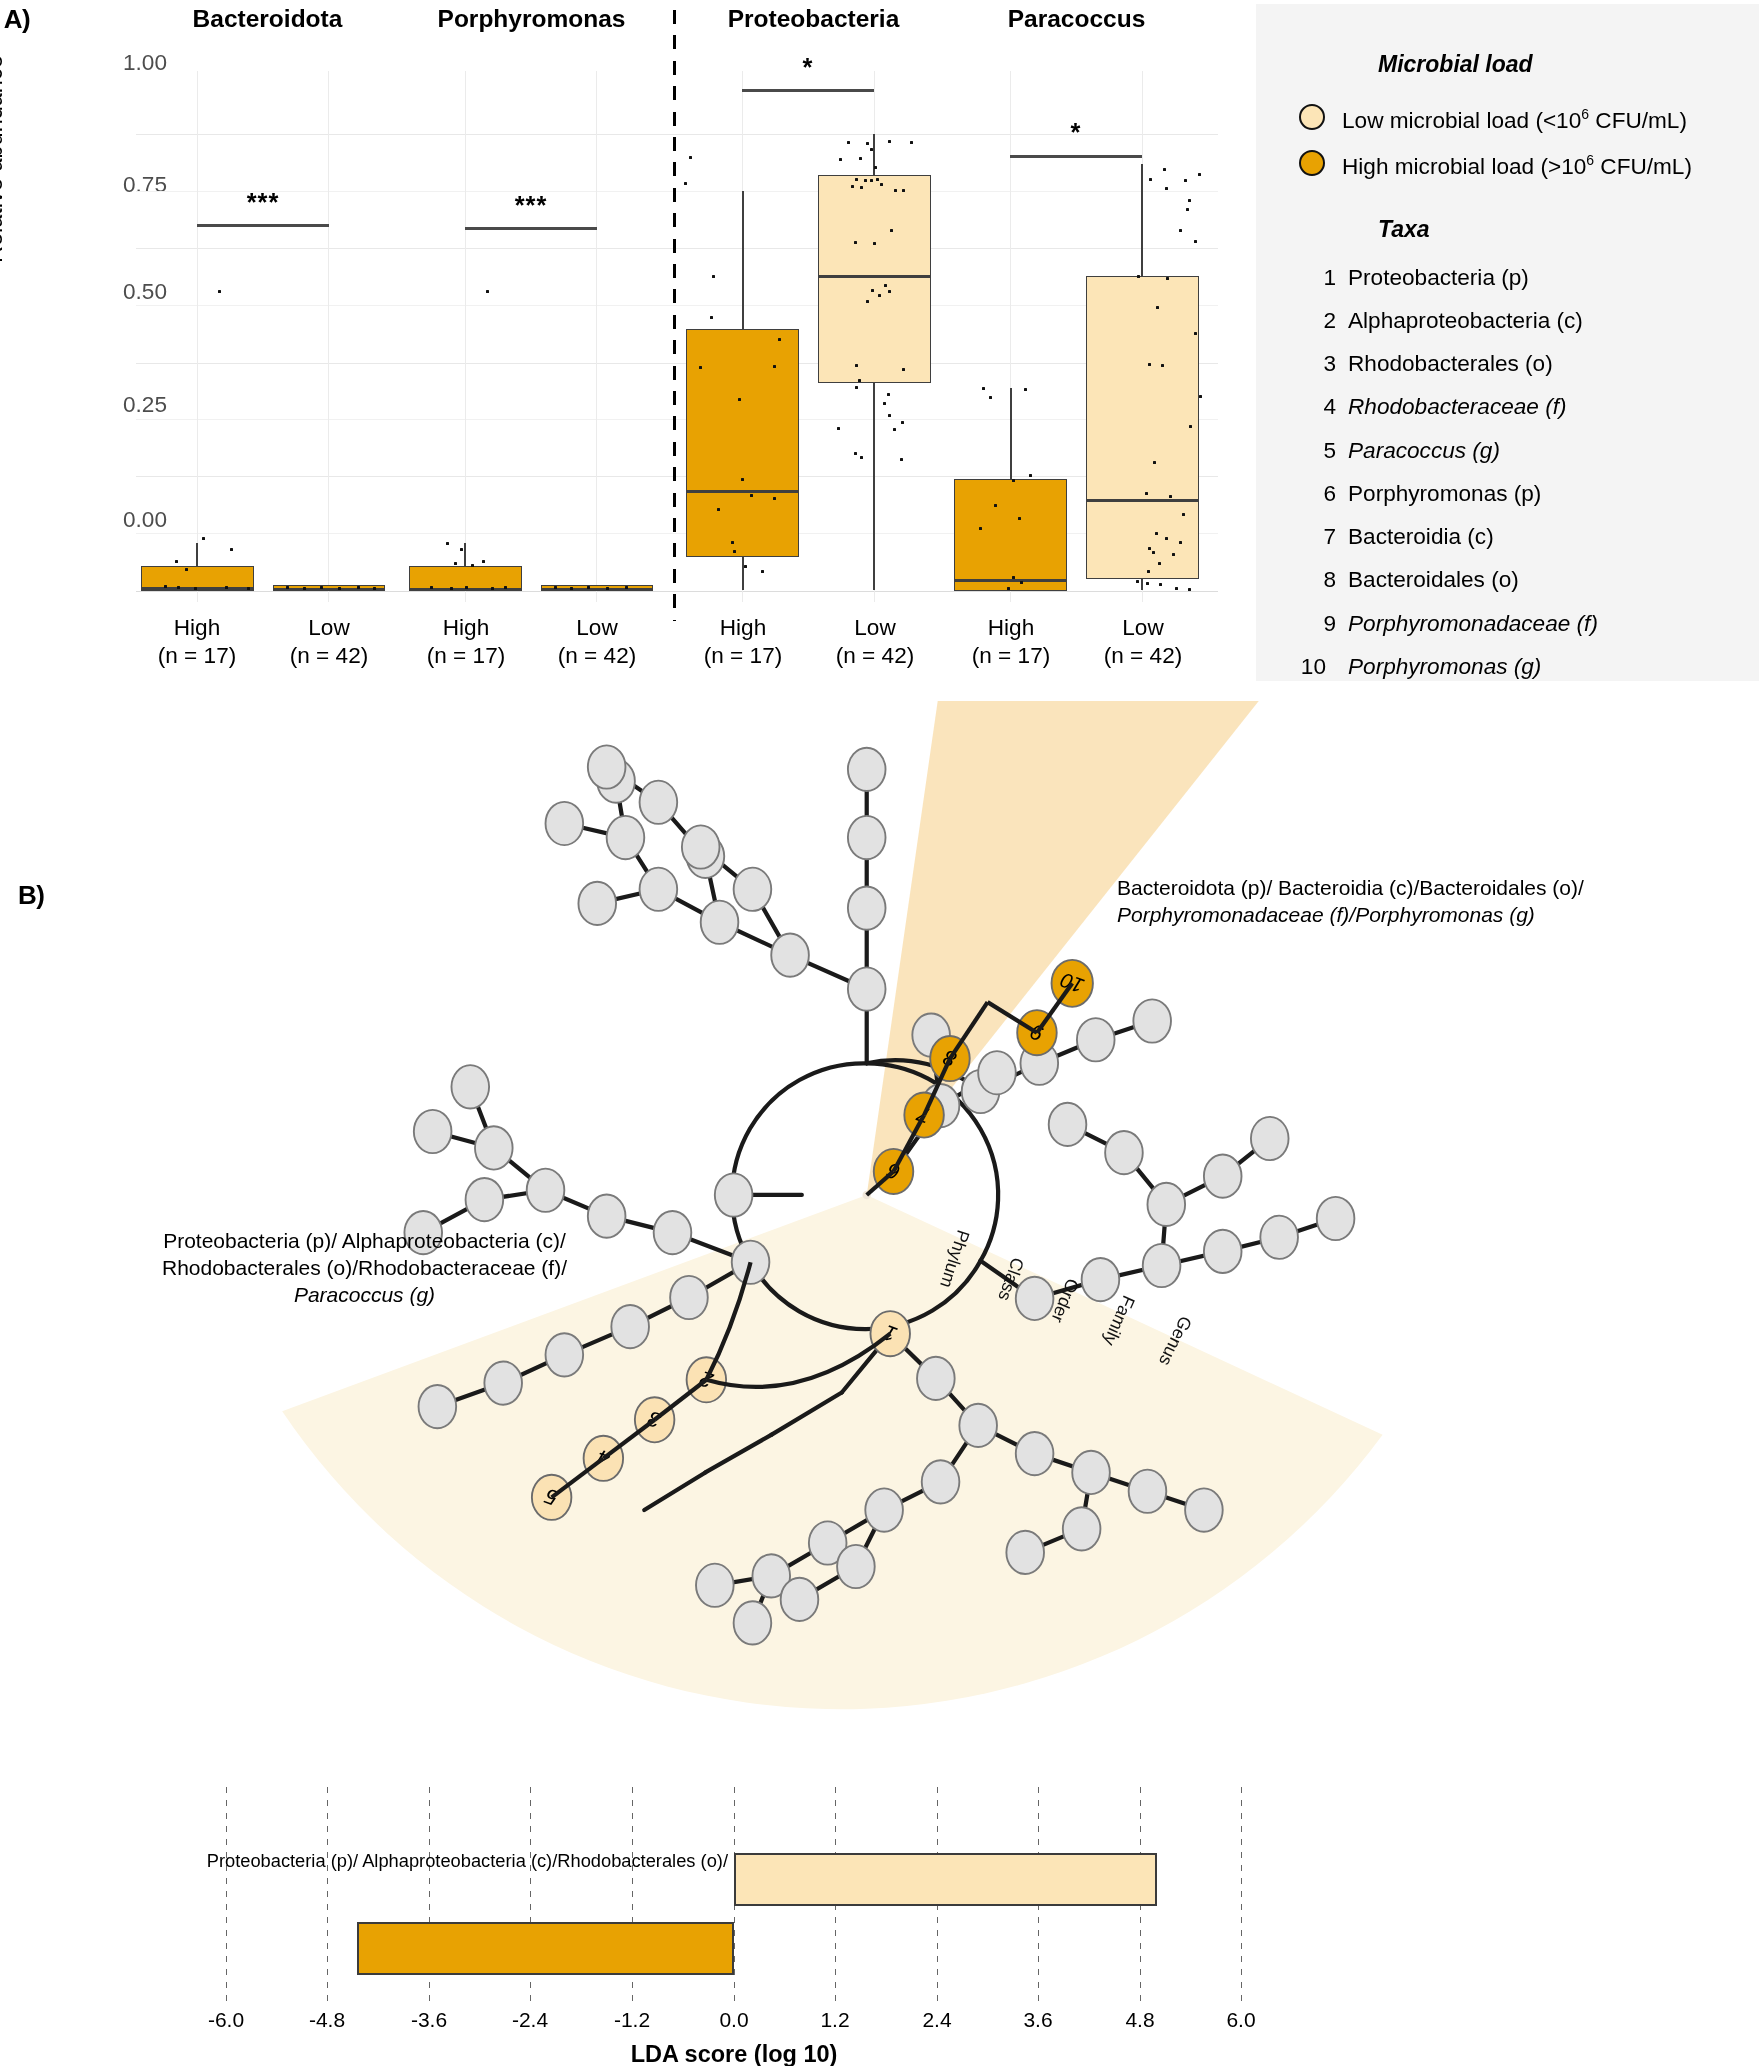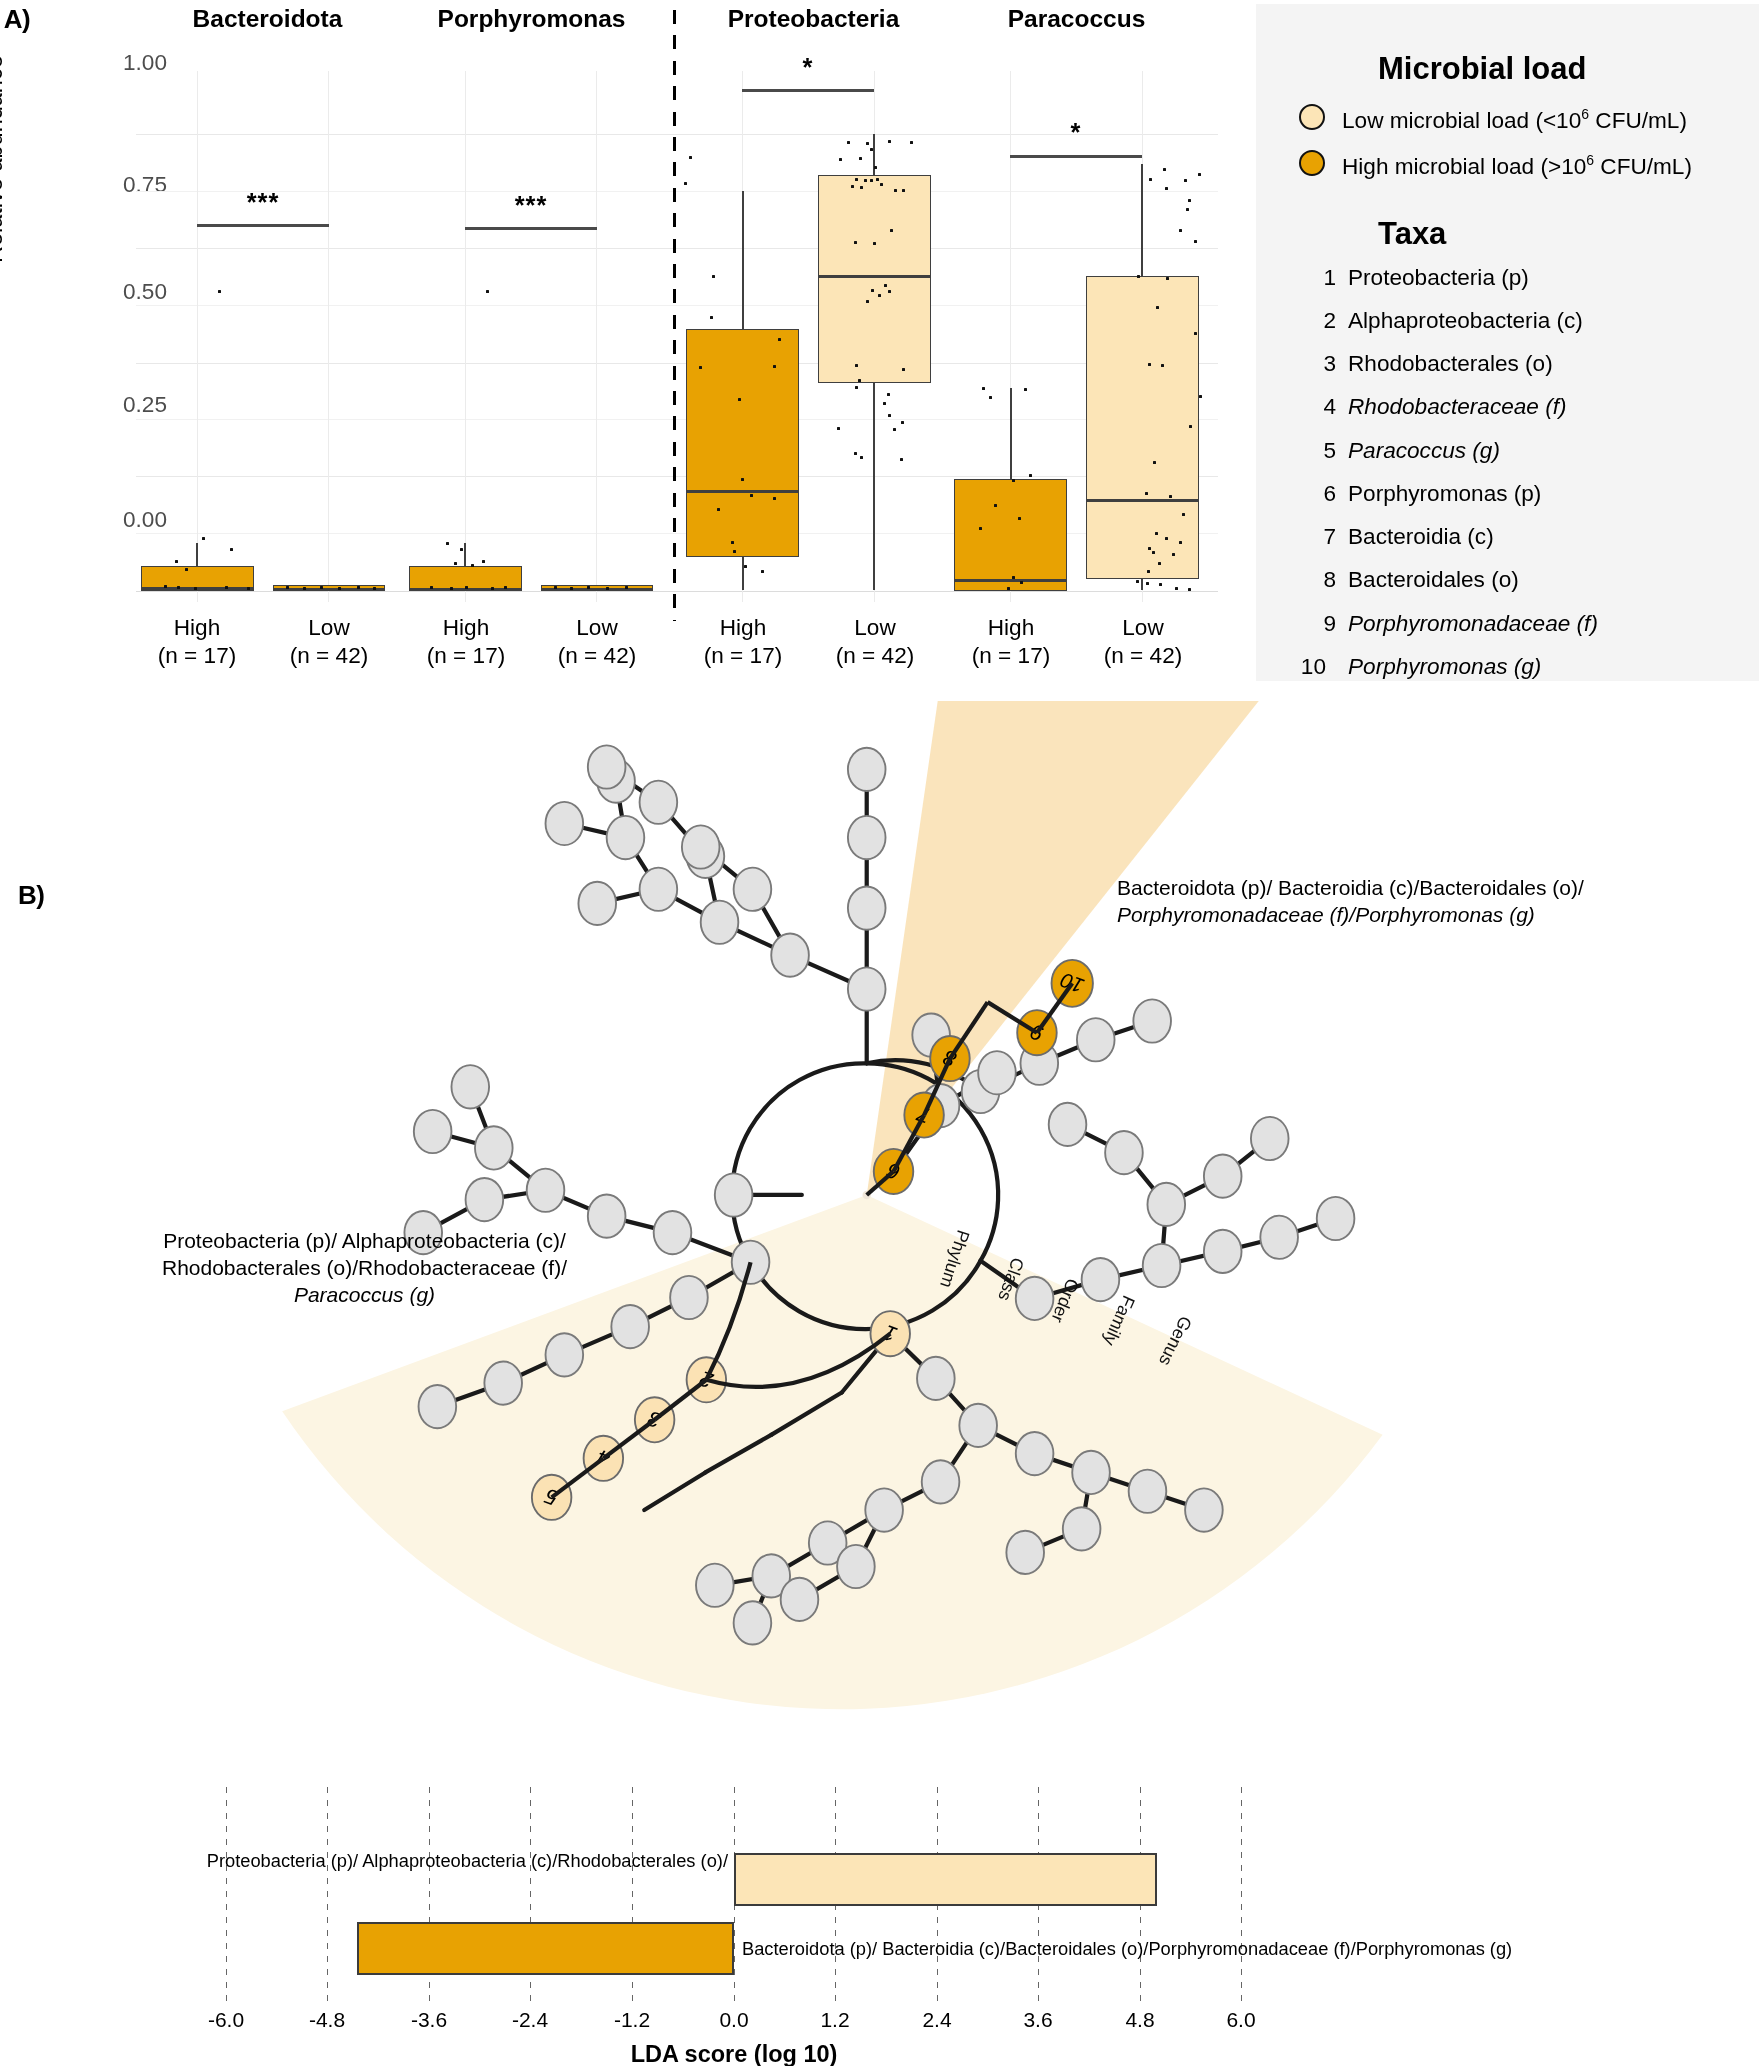--- a/index.html
+++ b/index.html
@@ -114,22 +114,23 @@
 
   
   #legend {
     position:absolute;
     left:1256px; top:3.8px;
     width:503px; height:677px;
     background:#f4f4f4;
   }
   .legend-head {
     position:absolute;
-    font-size:31px; font-weight:bold;
-    white-space:nowrap;
+    font-size:23px; font-weight:bold;
+    white-space:nowrap;
+    font-style:italic;
   }
   .legend-swatch {
     position:absolute;
     width:26px; height:26px;
     border-radius:50%;
     border:2.4px solid #111;
   }
   .legend-text {
     position:absolute;
     font-size:22.6px; white-space:nowrap;
@@ -734,21 +735,20 @@
   <div class="lda-grid" style="left:1241px;"></div>
 
   <div class="lda-bar pos" style="left:734px; top:66px; width:423px; height:53px;"></div>
 
   <div class="lda-bar neg" style="left:357px; top:135px; width:377px; height:53px;"></div>
 
   <div class="lda-label" style="left:96px; top:62px; text-align:right; width:632px;">
     <div>Proteobacteria (p)/ Alphaproteobacteria (c)/Rhodobacterales (o)/</div>
   </div>
 
-  <div class="lda-label" style="left:742px; top:150px;">Bacteroidota (p)/ Bacteroidia (c)/Bacteroidales (o)/Porphyromonadaceae (f)/Porphyromonas (g)</div>
 
   <div class="lda-xtick" style="left:226px;  top:221px;">-6.0</div>
   <div class="lda-xtick" style="left:327px;  top:221px;">-4.8</div>
   <div class="lda-xtick" style="left:429px;  top:221px;">-3.6</div>
   <div class="lda-xtick" style="left:530px; top:221px;">-2.4</div>
   <div class="lda-xtick" style="left:632px; top:221px;">-1.2</div>
   <div class="lda-xtick" style="left:734px; top:221px;">0.0</div>
   <div class="lda-xtick" style="left:835px; top:221px;">1.2</div>
   <div class="lda-xtick" style="left:937px; top:221px;">2.4</div>
   <div class="lda-xtick" style="left:1038px; top:221px;">3.6</div>

